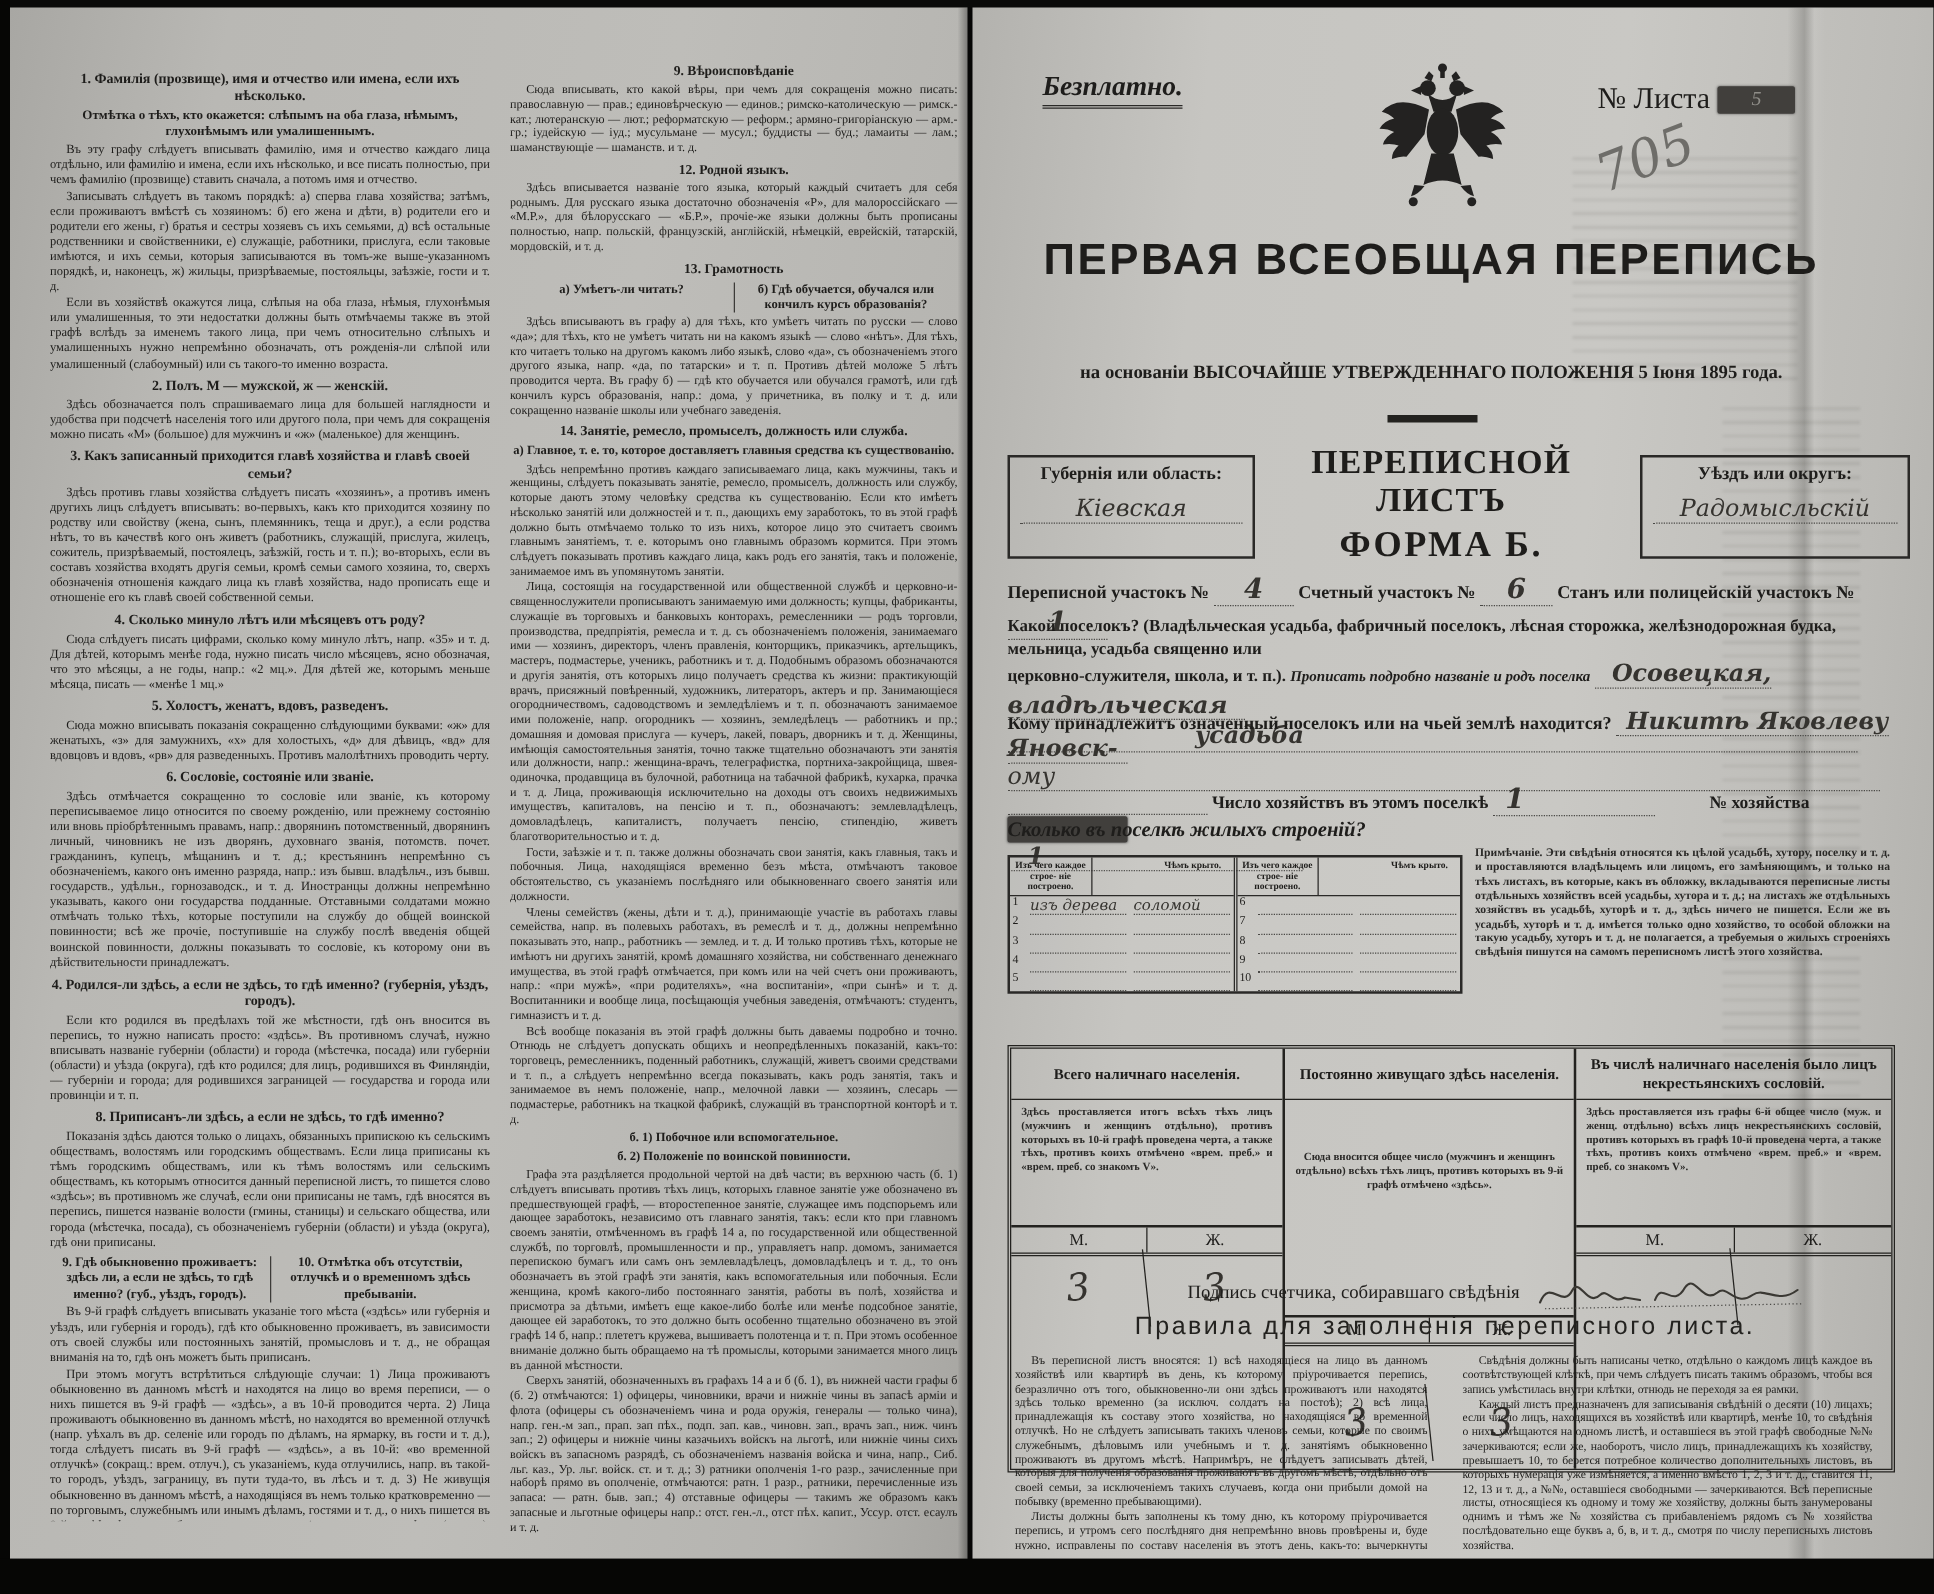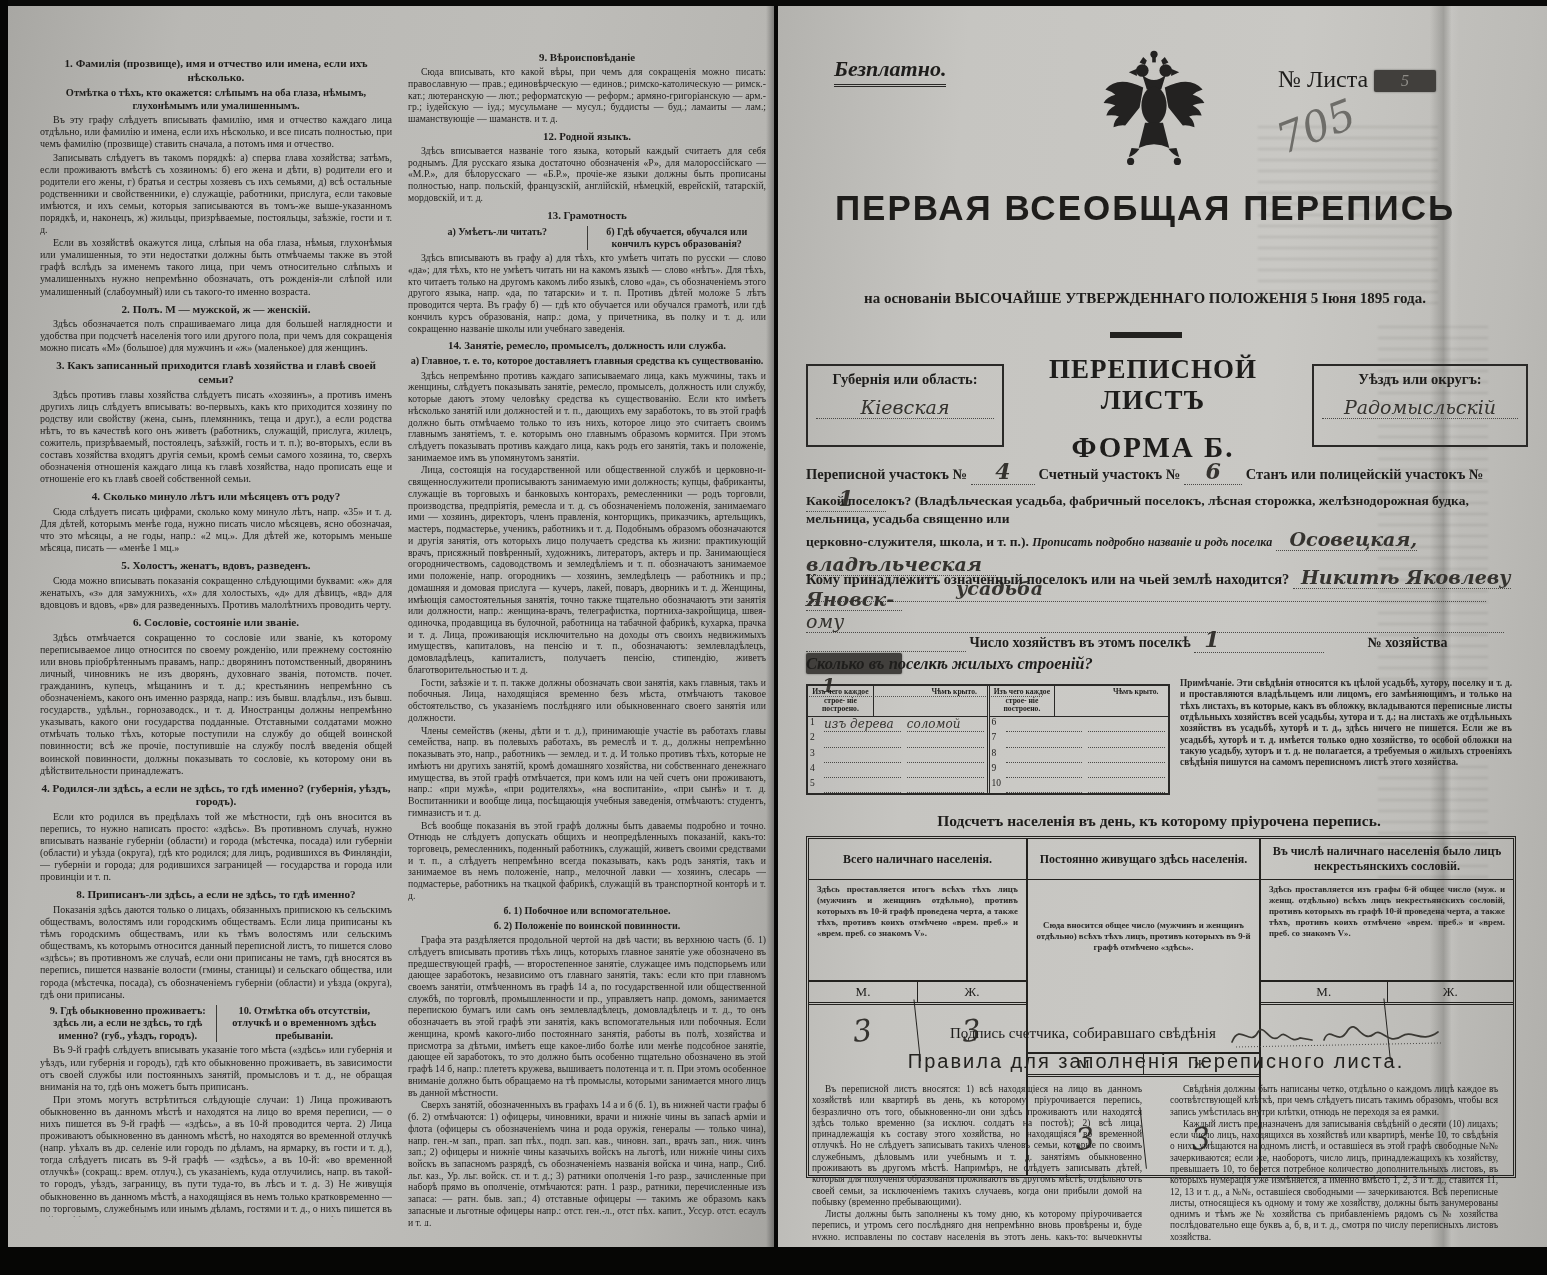--- a/index.html
+++ b/index.html
@@ -49,21 +49,21 @@
   .rp-title3{left:52px;top:284px;width:630px;text-align:center;font-weight:bold;font-size:15px;}
   .rp-rule{left:332px;top:326px;width:72px;height:6px;background:#23221f;}
   
   .fh-box{border:2px solid #2a2927;padding:5px 8px 2px;}
   .fh-gub{left:28px;top:358px;width:178px;height:72px;}
   .fh-uezd{left:534px;top:358px;width:196px;height:72px;}
   .fh-label{font-weight:bold;font-size:14.5px;text-align:center;}
   .fh-hw{font-size:19px;text-align:center;margin-top:8px;border-bottom:1px dotted #4a4946;}
   .fh-center{left:230px;top:348px;width:290px;text-align:center;}
   .fh-c1{font-weight:bold;font-size:27px;letter-spacing:1px;}
-  .fh-c2{font-weight:bold;font-size:29px;letter-spacing:2px;margin-top:15px;}
+  .fh-c2{font-weight:bold;font-size:29px;letter-spacing:2px;margin-top:4px;}
   .formline{font-weight:bold;font-size:14.5px;}
   .fl-1{left:28px;top:452px;width:710px;}
   .hw-num{display:inline-block;text-align:center;font-size:22px;border-bottom:1px dotted #4a4946;}
   .fl-q{left:28px;top:486px;width:706px;font-weight:bold;font-size:13.5px;line-height:1.3;}
   .inst{font-style:italic;font-weight:bold;font-size:12px;}
   .hw-line{font-size:19px;}
   .fl-owner{left:28px;top:560px;width:706px;}
   .fl-households{left:28px;top:620px;width:706px;font-weight:bold;font-size:14px;}
   .fl-build-q{left:28px;top:648px;width:500px;font-style:italic;font-weight:bold;font-size:16.5px;}
   
@@ -321,21 +321,20 @@
               <span class="bnum">10</span>
               <span class="bcell"></span>
               <span class="bcell"></span>
             </div>
           </div>
       </div>
     </div>
 
     <div class="rp-el bnote">Примѣчаніе. Эти свѣдѣнія относятся къ цѣлой усадьбѣ, хутору, поселку и т. д. и проставляются владѣльцемъ или лицомъ, его замѣняющимъ, и только на тѣхъ листахъ, въ которые, какъ въ обложку, вкладываются переписные листы отдѣльныхъ хозяйствъ всей усадьбы, хутора и т. д.; на листахъ же отдѣльныхъ хозяйствъ въ усадьбѣ, хуторѣ и т. д., здѣсь ничего не пишется. Если же въ усадьбѣ, хуторѣ и т. д. имѣется только одно хозяйство, то особой обложки на такую усадьбу, хуторъ и т. д. не полагается, а требуемыя о жилыхъ строеніяхъ свѣдѣнія пишутся на самомъ переписномъ листѣ этого хозяйства.</div>
 
-    <div class="rp-el census-title">Подсчетъ населенія въ день, къ которому пріурочена перепись.</div>
     <div class="rp-el census-box">
       <div class="cgroup cg1">
         <div class="chead">Всего наличнаго населенія.</div>
         <div class="cdesc">Здѣсь проставляется итогъ всѣхъ тѣхъ лицъ (мужчинъ и женщинъ отдѣльно), противъ которыхъ въ 10-й графѣ проведена черта, а также тѣхъ, противъ коихъ отмѣчено «врем. преб.» и «врем. преб. со знакомъ V».</div>
         <div class="cmf">
           <div>М.</div>
           <div>Ж.</div>
         </div>
         <div class="cvals">
           <div class="cv hw">3</div>

